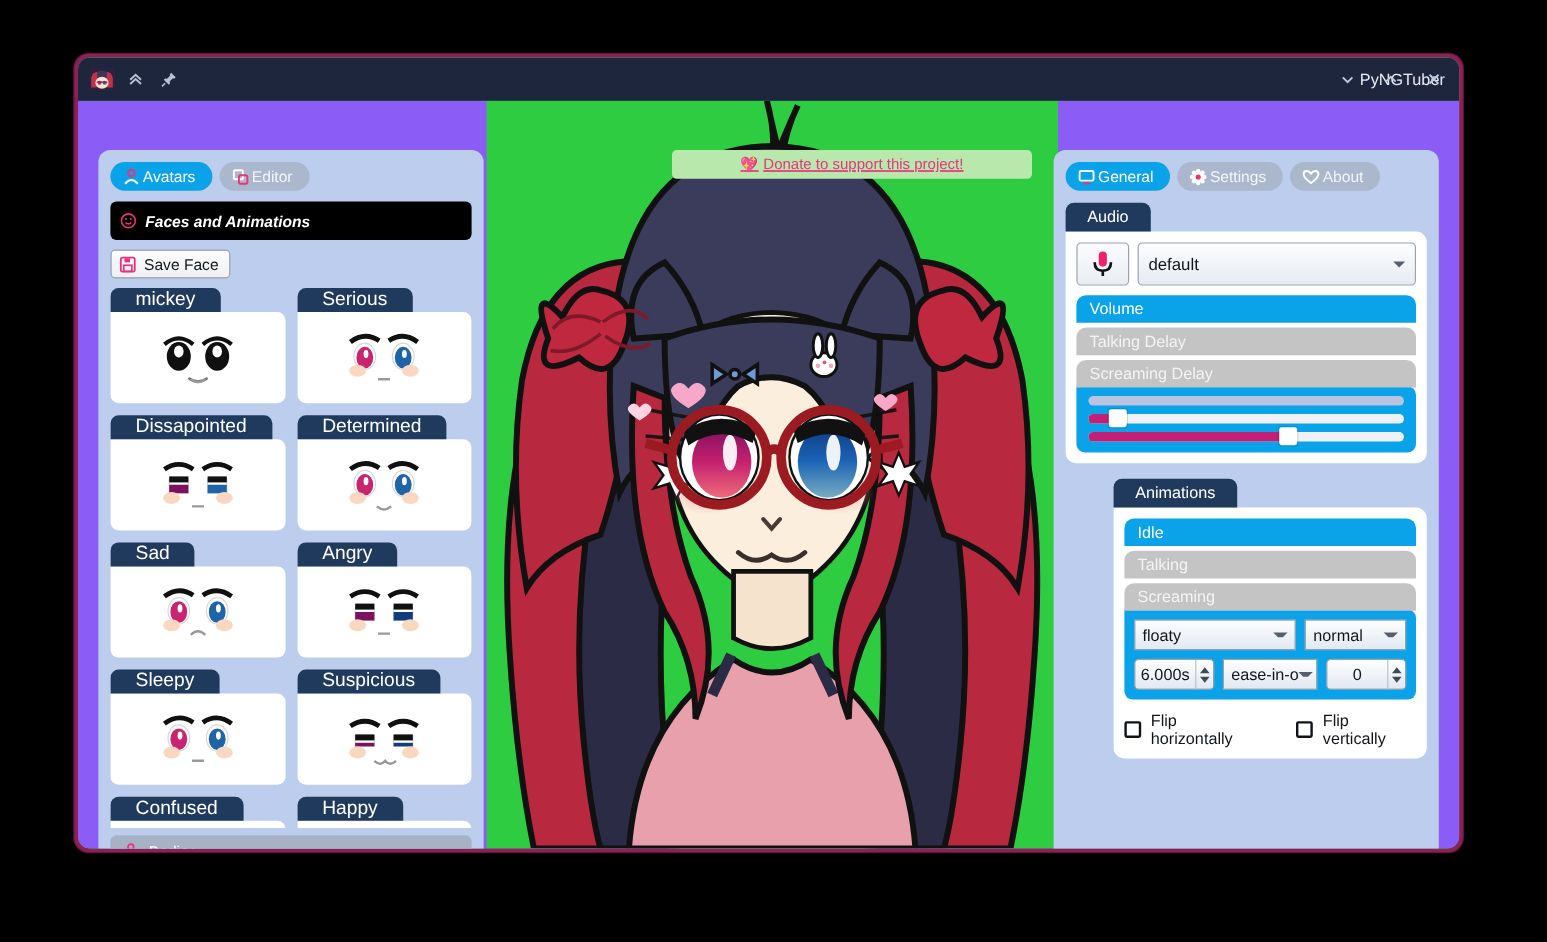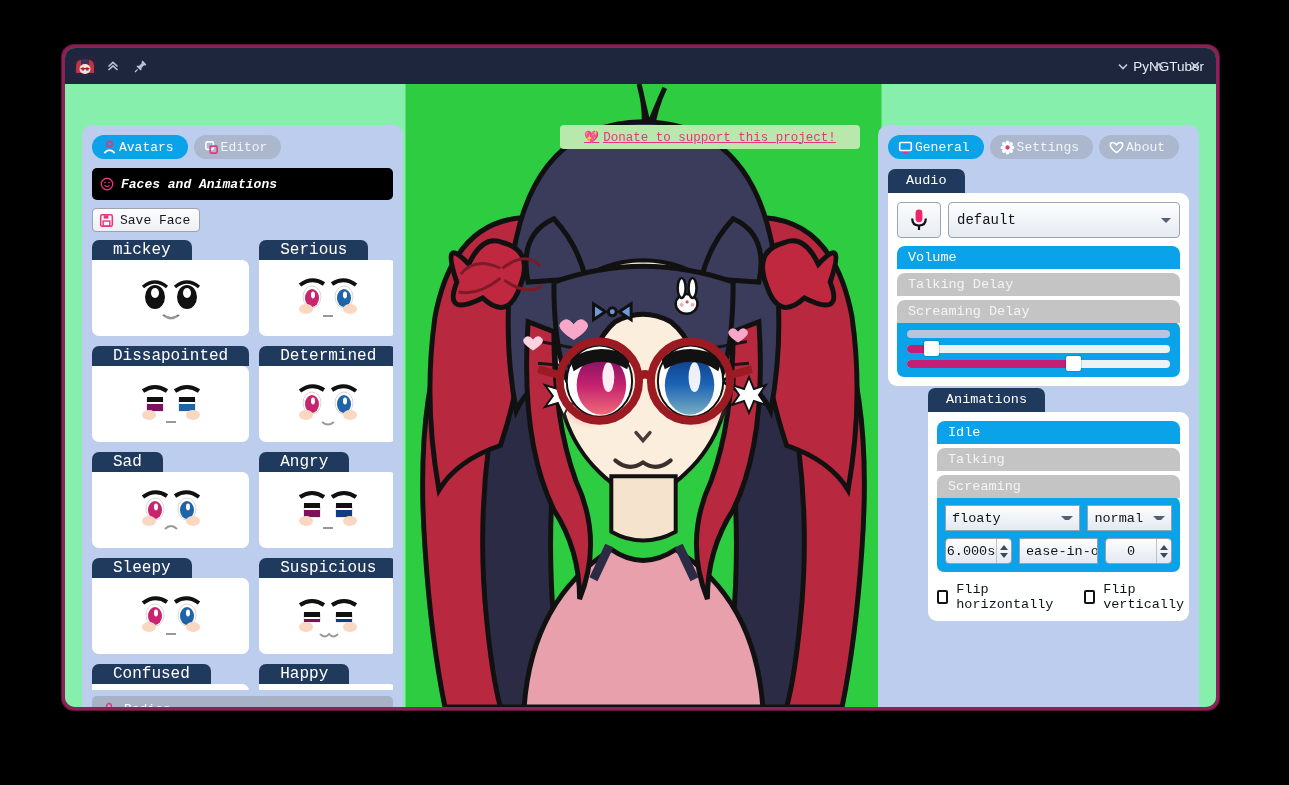--- a/index.html
+++ b/index.html
@@ -29,21 +29,21 @@
   #title-text { position:absolute; left:0; right:12px; text-align:right;
                 color:#e8ecf4; font-size:13.5px; pointer-events:none; }
   #win-ctrls { margin-left:auto; display:flex; align-items:center; gap:6px;
                z-index:5; }
   .wc { width:30px; height:26px; display:flex; align-items:center;
         justify-content:center; cursor:pointer; }
   .wc svg { stroke:#c3cada; stroke-width:1.6; fill:none; }
 
   
   #stage { position:absolute; left:0; top:36px; right:0; bottom:0;
-           background:#86efac;font-family:Liberation Mono, monospace; }
+           background:#8b5cf6; }
 
   
   #donate {
     position:absolute; left:495px; top:41px; width:300px; height:24px;
     background:#b9e8ad; border-radius:4px; display:flex; align-items:center;
     justify-content:center; z-index:25; cursor:pointer;
   }
   #donate span { color:#e8337f; font-size:12.5px; text-decoration:underline;
                  white-space:nowrap; }
   #donate .hb { margin-right:4px; font-size:12px; }
@@ -143,21 +143,21 @@
     margin-top:-1px; display:flex; flex-direction:column; gap:7px;
   }
   .track { height:8px; border-radius:4px; background:#eef1f5; position:relative; }
   .track.level { background:#b8c4e0; }
   .fill { position:absolute; left:0; top:0; bottom:0; border-radius:4px;
           background:#c21f76; }
   .knob { position:absolute; top:-4px; width:15px; height:15px;
           background:#fff; border-radius:2px; cursor:pointer;
           box-shadow:0 0 0 1px rgba(0,0,0,.12); }
 
-  #anim-wrap { margin-top:2px;padding-left:40px; }
+  #anim-wrap { margin-top:13px;padding-left:40px; }
   #anim-grid {
     background:#0aa2e8; border-radius:0 7px 7px 7px; padding:8px;
     display:flex; flex-direction:column; gap:7px; margin-top:-1px;
   }
   .anim-row { display:flex; gap:7px; }
   .sel {
     height:26px; border:1px solid #97a1ad; border-radius:0;
     background:linear-gradient(#fdfefe,#e3e9f1); display:flex;
     align-items:center; padding:0 6px; font-size:13.5px; color:#11151b;
     cursor:pointer; overflow:hidden; white-space:nowrap;

